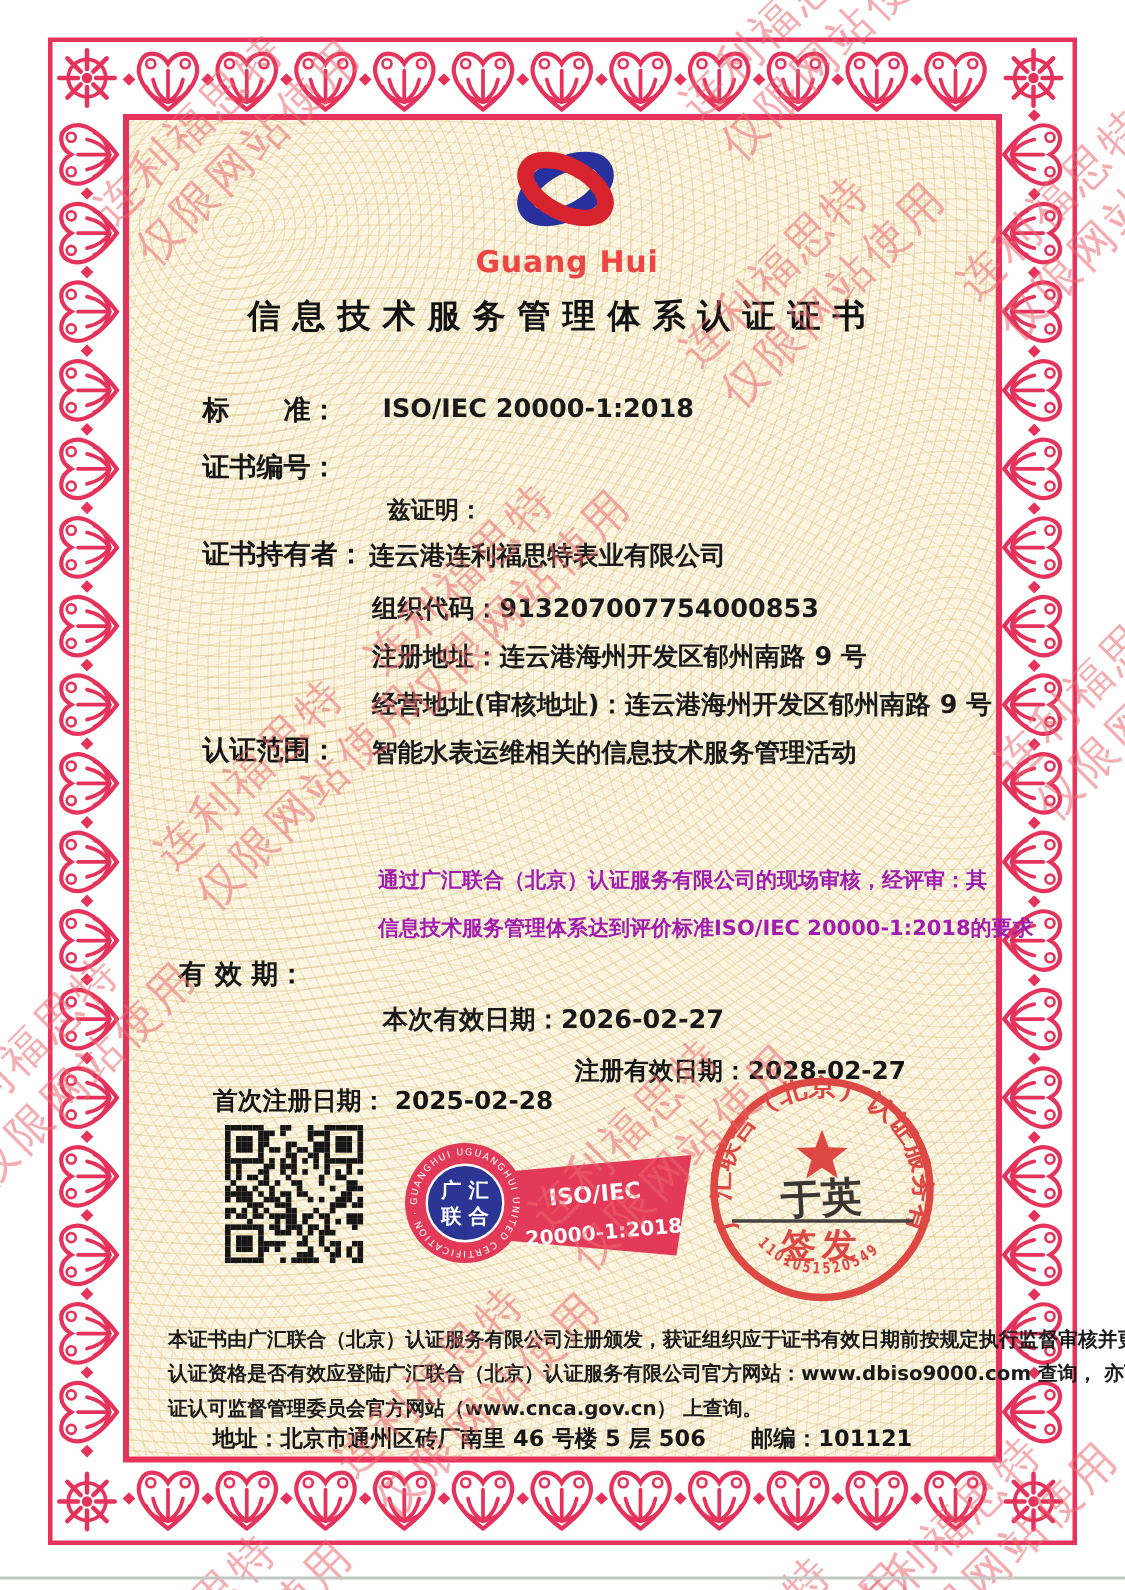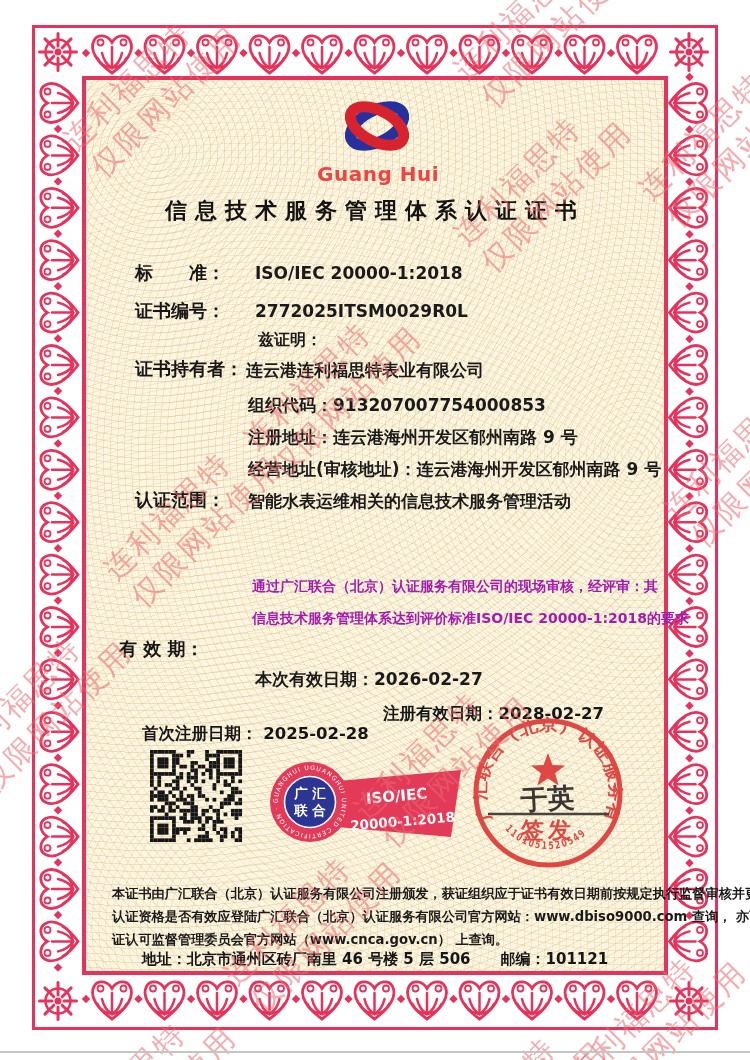--- a/index.html
+++ b/index.html
@@ -149,21 +149,20 @@
       <ellipse cx="60" cy="34" rx="29" ry="15.5" transform="rotate(28 60 34)" fill="none" stroke="#d6232e" stroke-width="11"></ellipse>
     </svg>
     <div class="abs brand" style="left:317px;top:162px;width:120px;text-align:center;">Guang Hui</div>
 
     <div class="abs title">信息技术服务管理体系认证证书</div>
 
     <div class="abs lbl" style="left:135px;top:261px;text-align:center;">标　　准：</div>
     <div class="abs val" style="left:255px;top:263px;">ISO/IEC 20000-1:2018</div>
 
     <div class="abs lbl" style="left:135px;top:299px;">证书编号：</div>
-    <div class="abs val" style="left:255px;top:301px;">2772025ITSM0029R0L</div>
 
     <div class="abs val" style="left:258px;top:330px;font-size:16px;">兹证明：</div>
 
     <div class="abs lbl" style="left:135px;top:357px;">证书持有者：</div>
     <div class="abs val" style="left:246px;top:359px;">连云港连利福思特表业有限公司</div>
 
     <div class="abs val" style="left:248px;top:394px;">组织代码：913207007754000853</div>
     <div class="abs val" style="left:248px;top:426px;">注册地址：连云港海州开发区郁州南路 9 号</div>
     <div class="abs val" style="left:248px;top:458px;">经营地址(审核地址)：连云港海州开发区郁州南路 9 号</div>
 

